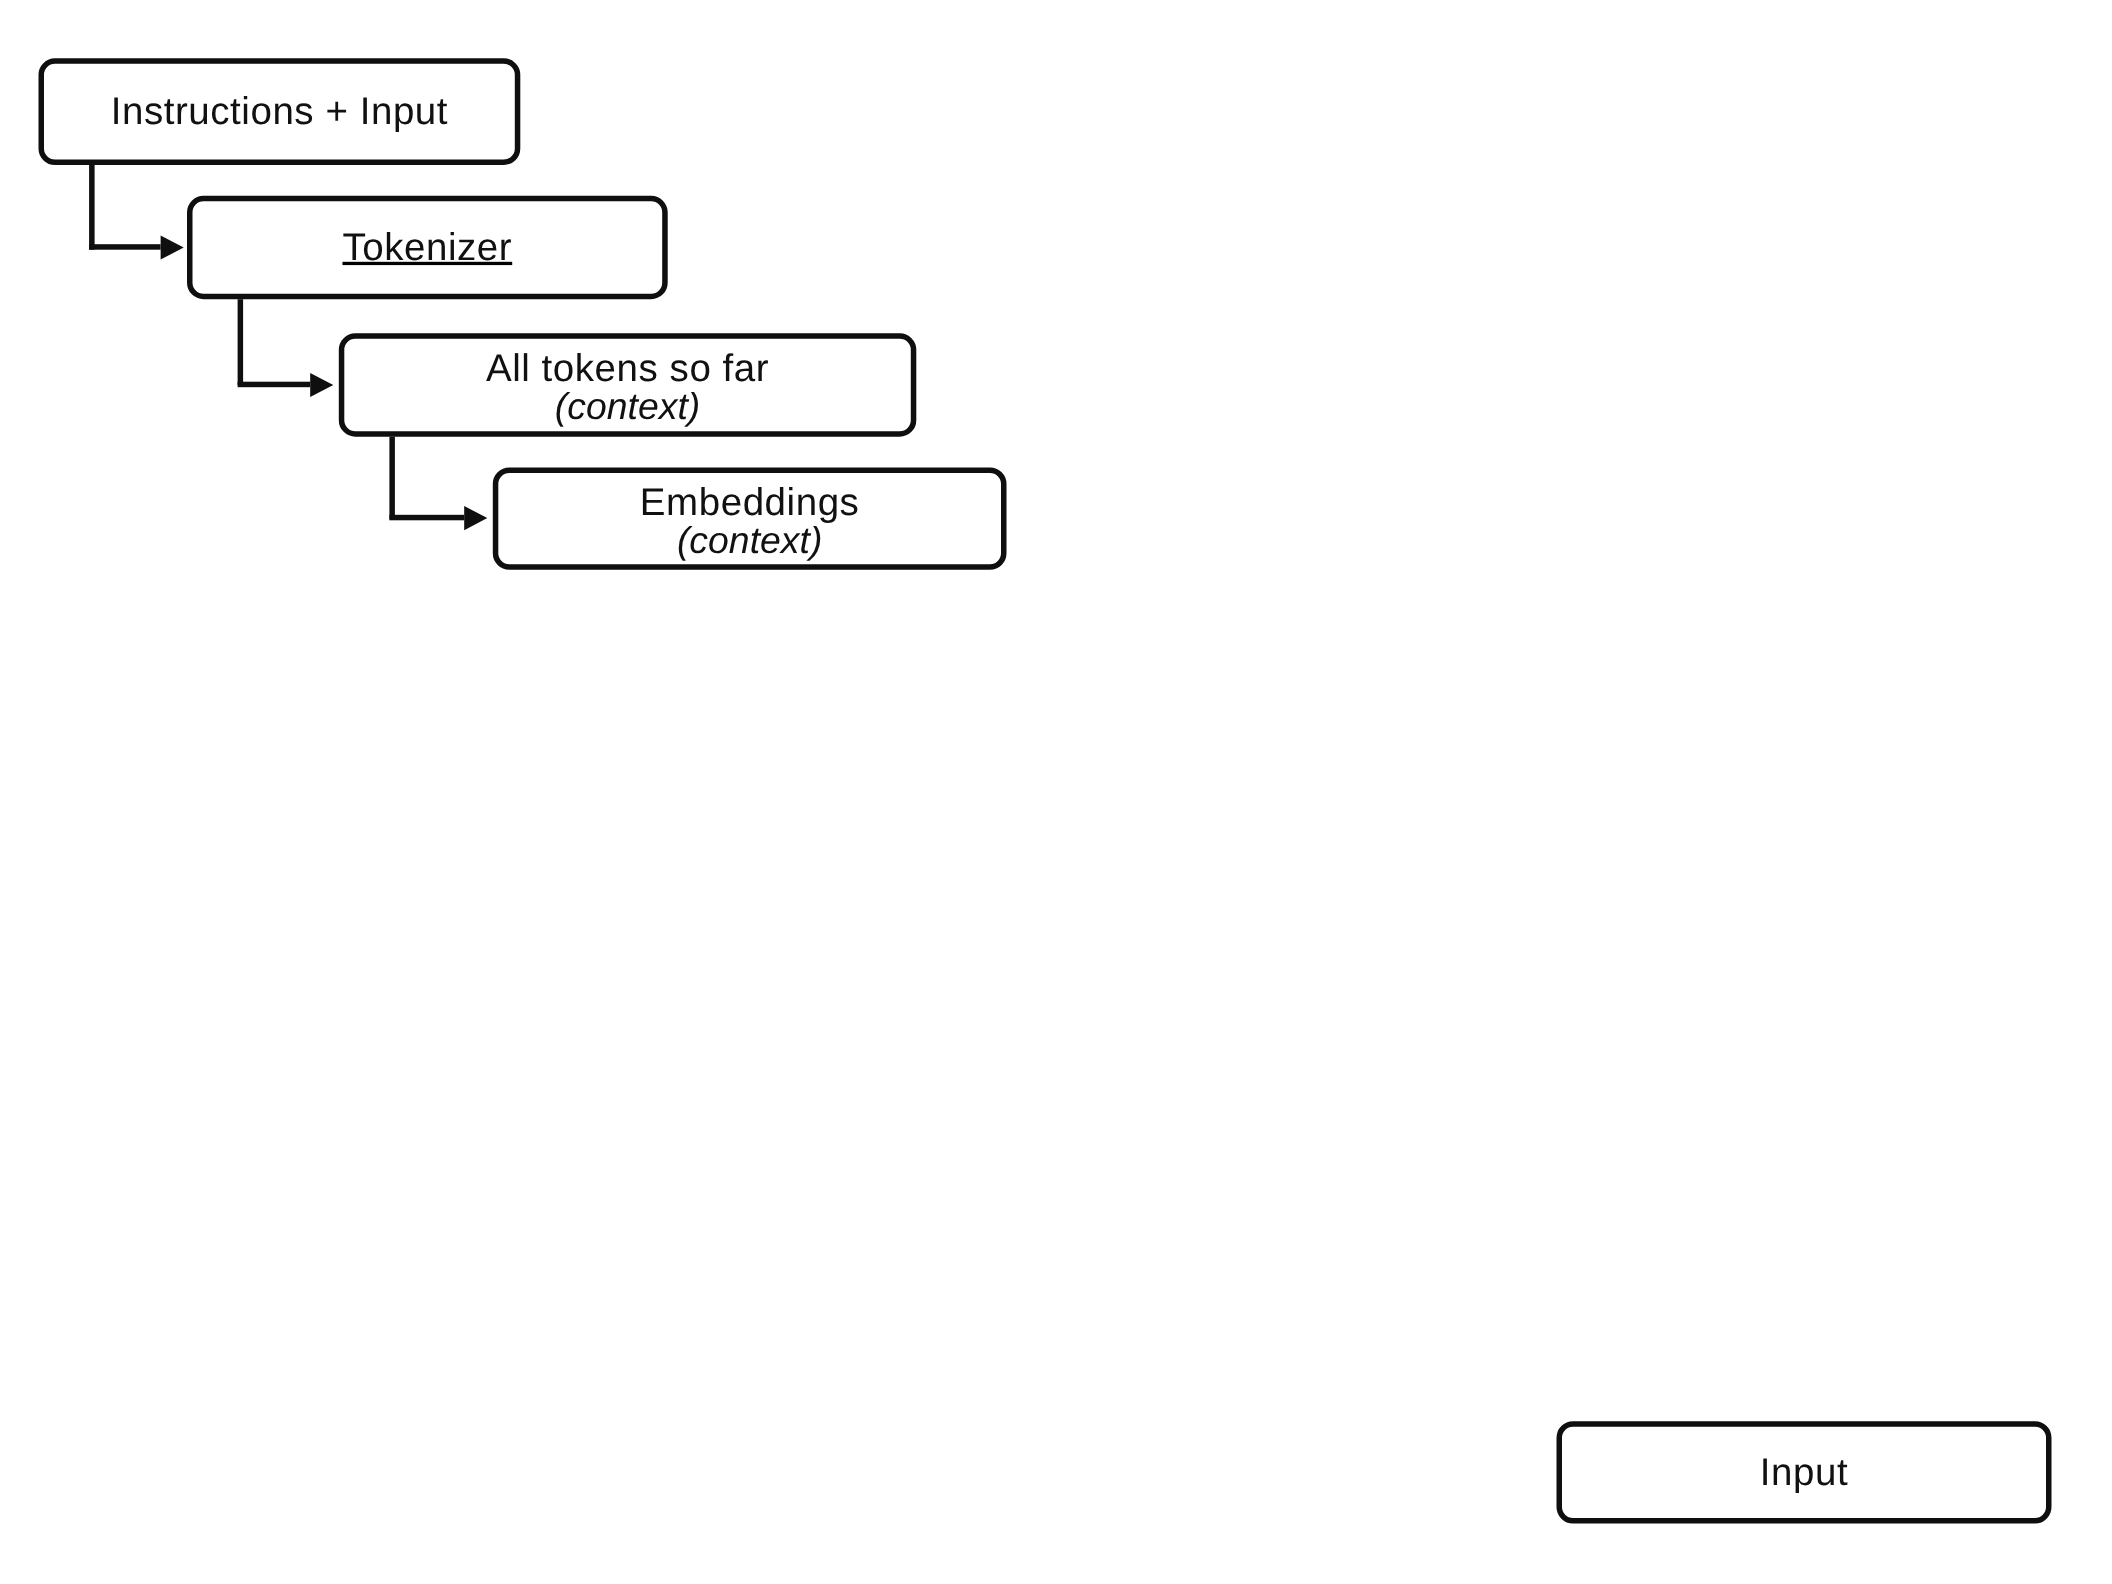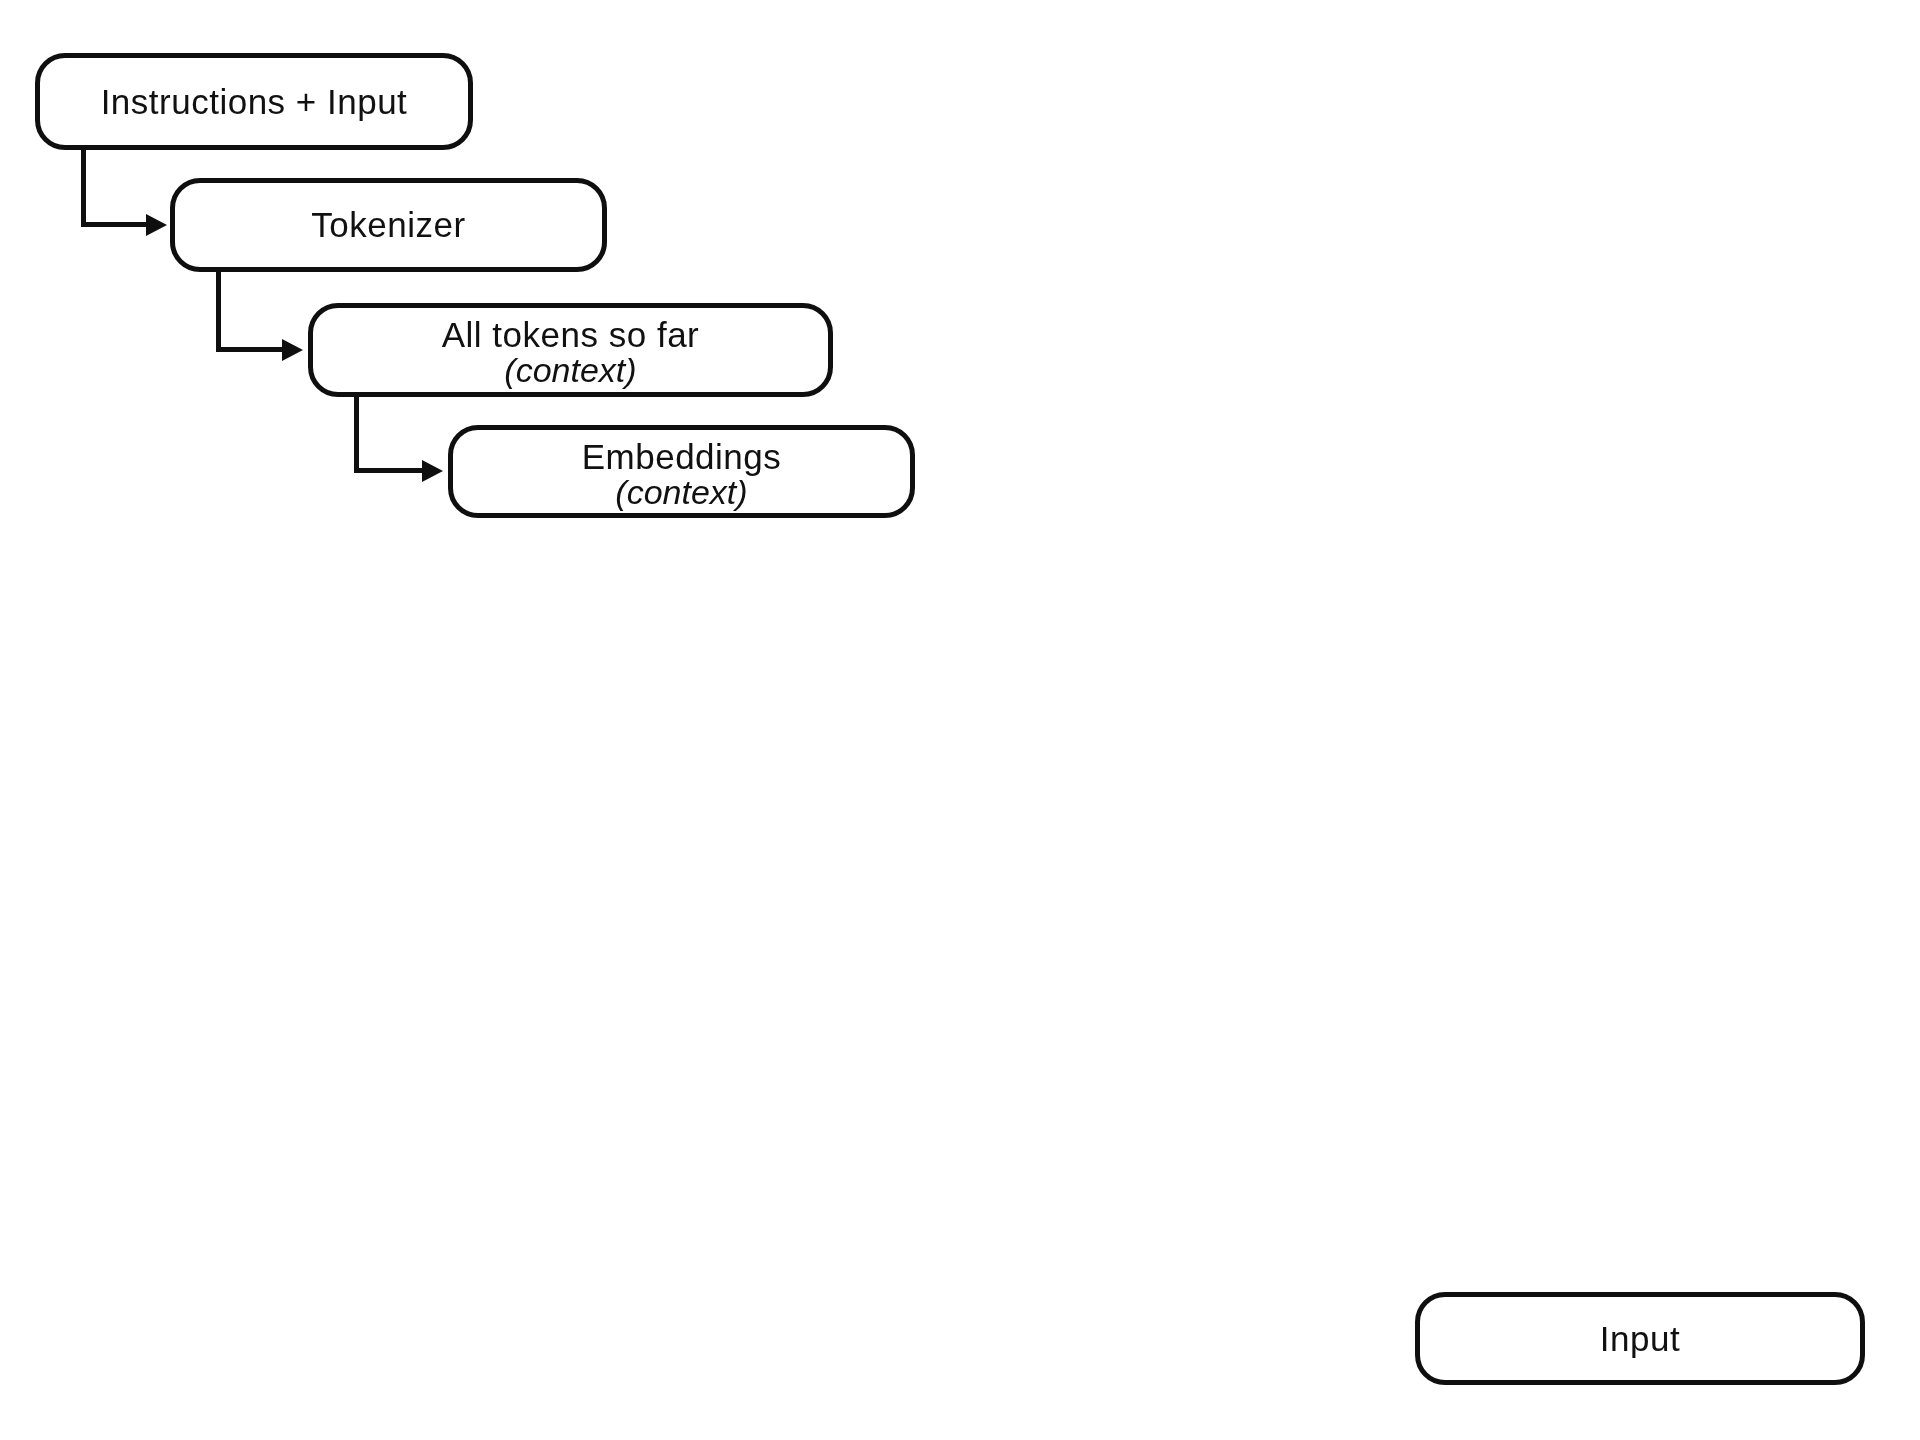--- a/index.html
+++ b/index.html
@@ -18,41 +18,41 @@
     font-family:"Liberation Sans", sans-serif;
   }
   .node{
     position:absolute;
     display:flex;
     flex-direction:column;
     align-items:center;
     justify-content:center;
     background:var(--fill);
     border:5px solid var(--stroke);
-    border-radius:30px;
+    border-radius:15px;
     text-align:center;
   }
   .label{
     font-size:35px;
     font-weight:400;
     letter-spacing:0.5px;
     color:var(--text);
     line-height:40px;
     white-space:nowrap;
   }
   .sublabel{
     font-size:34px;
     font-style:italic;
     color:var(--text);
     line-height:30px;
     white-space:nowrap;
   }
   
   .node-1{left:35px;  top:53px;   width:438px; height:97px;}
-  .node-2{left:170px; top:178px;  width:437px; height:94px;}
+  .node-2{left:170px; top:178px;  width:437px; height:94px;text-decoration:underline;}
   .node-3{left:308px; top:303px;  width:525px; height:94px;}
   .node-4{left:448px; top:425px;  width:467px; height:93px;}
   .node-5{left:1415px;top:1292px; width:450px; height:93px;}
   
   .seg{position:absolute;background:var(--stroke);}
   .seg.v{width:5px;}
   .seg.h{height:5px;}
   .c1v{left:81px;  top:150px; height:77px;}
   .c1h{left:81px;  top:222px; width:65px;}
   .c2v{left:216px; top:272px; height:78px;}

